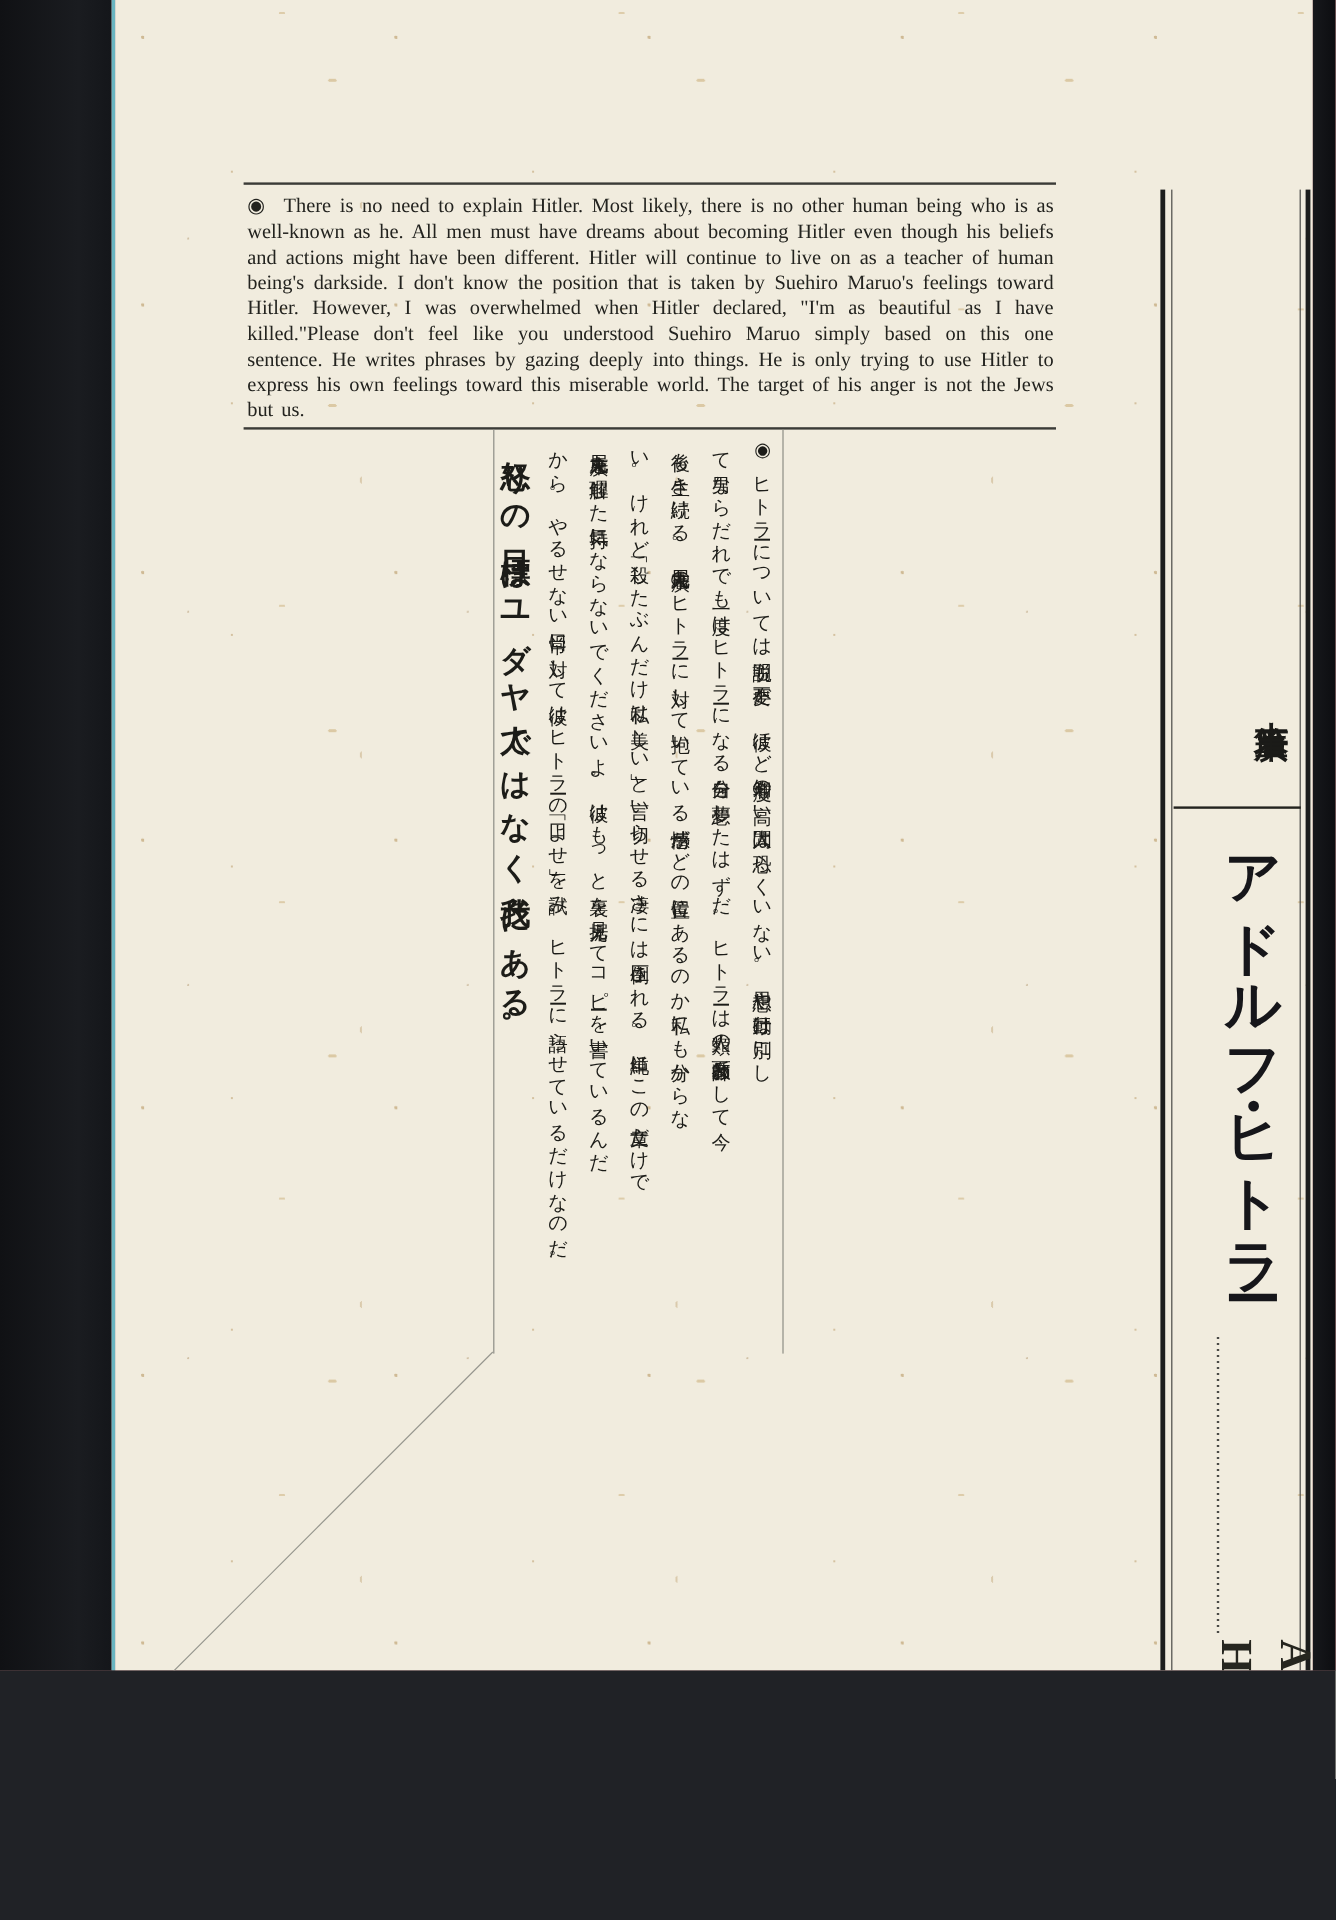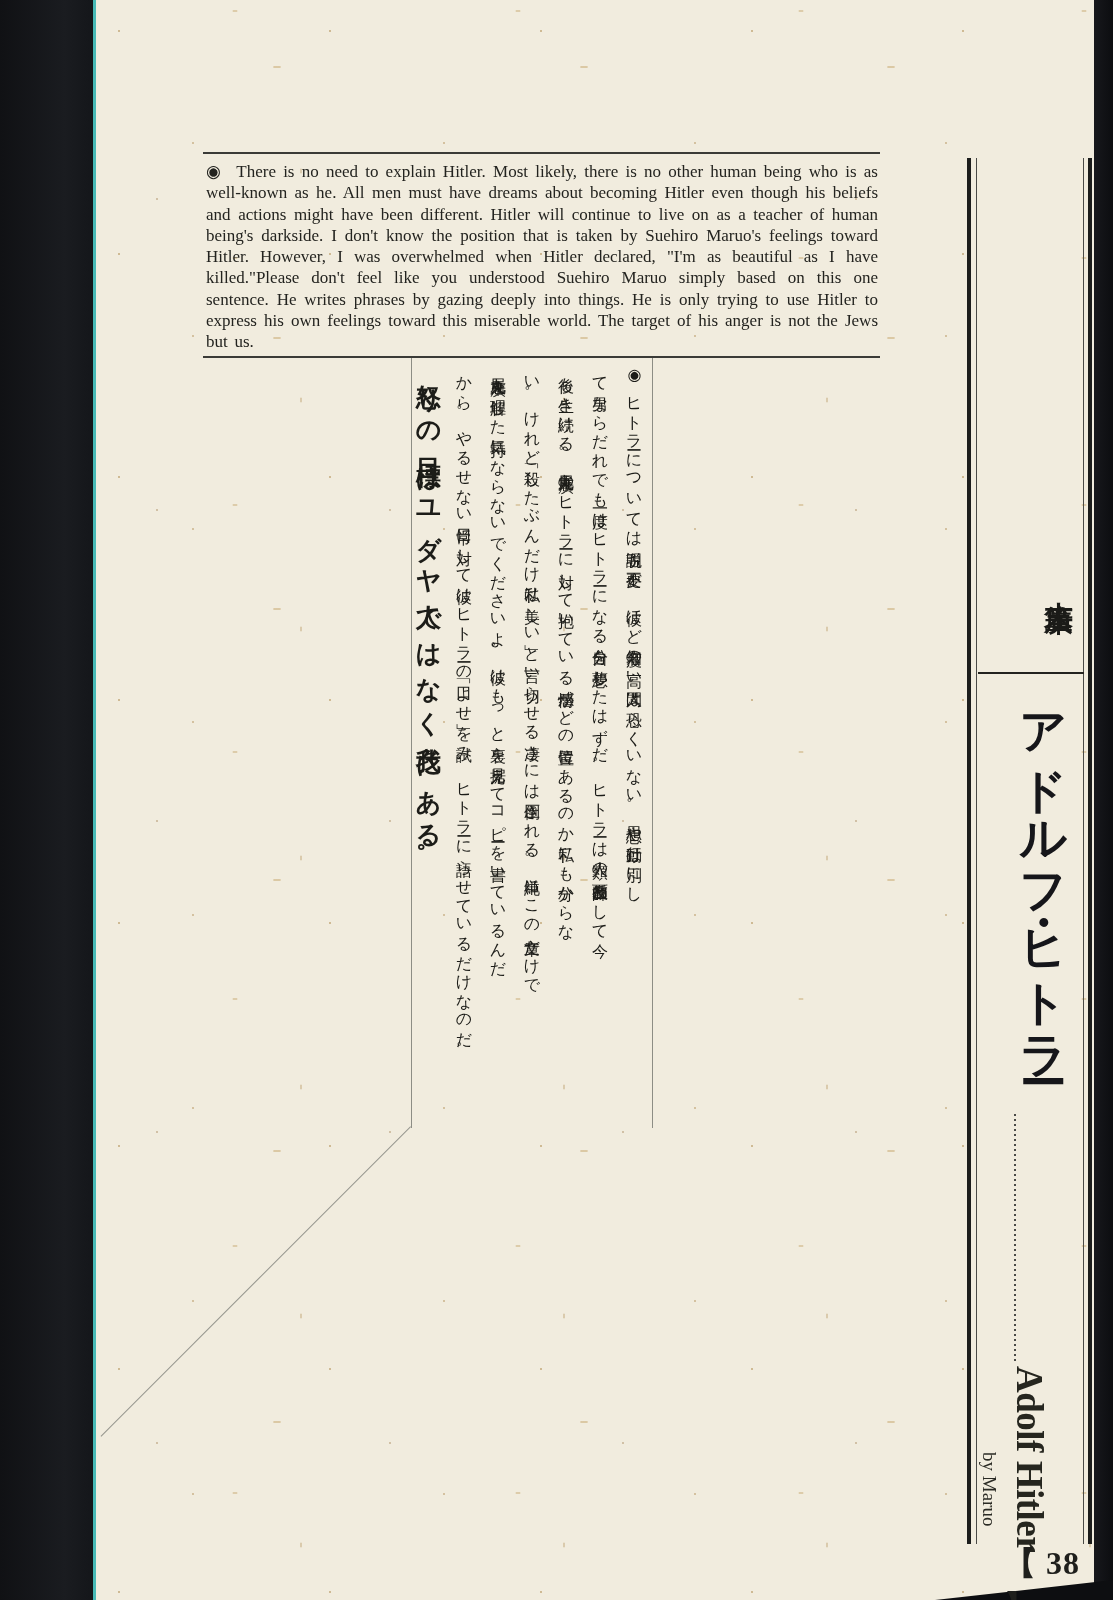--- a/index.html
+++ b/index.html
@@ -1,19 +1,19 @@
 <!DOCTYPE html>
 <html><head>
 <meta charset="utf-8">
 <style>
   * { margin:0; padding:0; box-sizing:border-box; }
   html,body { background:#202226; }
   .page {
-    position:relative; width:1113px; height:1600px; overflow:hidden;
-    background:#22c55e;
+    position:relative; width:1113px; height:1392px; overflow:hidden;
+    background:#fca5a5;
     font-family:"Liberation Serif","DejaVu Serif",serif;
   }
   
   .edge-left   { position:absolute; left:0; top:0; width:93px; height:1600px;
                  background:linear-gradient(90deg,#101114,#1a1c20 70%,#14161a); }
   .edge-teal   { position:absolute; left:93px; top:0; width:3px; height:1600px;
                  background:#4fb7c5; opacity:.85; }
   .edge-right  { position:absolute; left:1094px; top:0; width:19px; height:1600px;
                  background:linear-gradient(90deg,#17181c,#0c0d10); }
   .edge-corner { position:absolute; left:935px; top:1580px; width:178px; height:20px;

